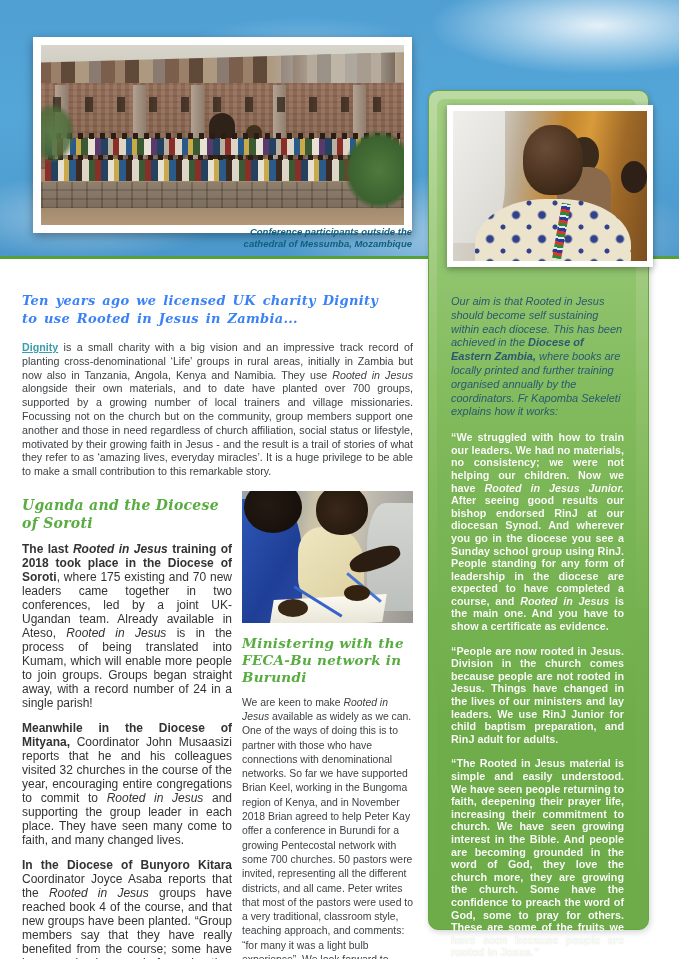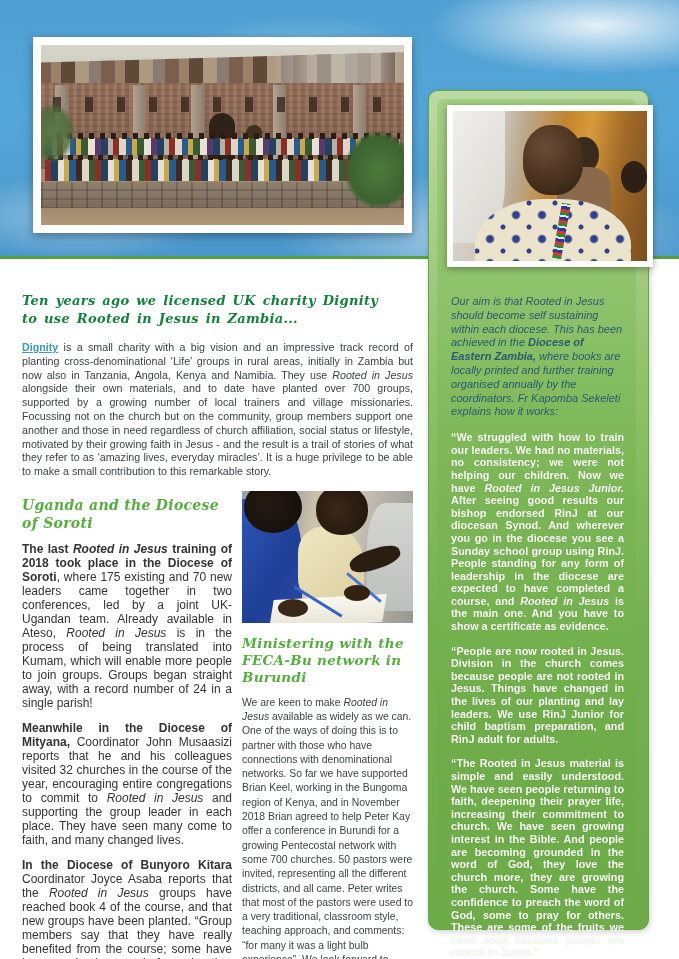--- a/index.html
+++ b/index.html
@@ -91,21 +91,21 @@
     background:repeating-linear-gradient(0deg,#2a8a3a 0 3px,#d83a2a 3px 6px,#2a3a9a 6px 9px,#e8e8e8 9px 11px);}
 
   .s-intro{margin:0 2px 12px 4px;font:italic 11px/13.8px "Liberation Sans",sans-serif;color:#2a5a70;}
   .s-quote{margin:0 2px 12px 4px;font:700 10.8px/12.6px "Liberation Sans",sans-serif;color:#fafcf6;
     text-align:justify;text-shadow:0 0 1px rgba(60,100,40,.25);}
 
   
   .main{position:absolute;left:22px;top:283px;width:391px;}
   .title{margin:0;font:italic 700 17px/1.25 "DejaVu Serif",serif;color:#58ad41;
     letter-spacing:.5px;word-spacing:5px;}
-  .subtitle{margin:9px 0 0;font:italic 700 13px/1.35 "DejaVu Serif",serif;color:#15803d;
+  .subtitle{margin:9px 0 0;font:italic 700 13px/1.35 "DejaVu Serif",serif;color:#3b82f6;
     letter-spacing:.3px;word-spacing:2px;font-weight:600;width:378px;}
   .intro{margin:14px 0 0;font-size:10.7px;line-height:13.8px;color:#3e4245;text-align:justify;}
   .cols{display:flex;gap:10px;margin-top:10px;}
   .col-left{width:210px;}
   .col-mid{width:171px;}
   .col-h{font:italic 700 14px/1.25 "DejaVu Serif",serif;color:#58ad41;letter-spacing:.3px;
     margin:8px 0 10px;}
   .col-left p{font-size:12px;line-height:14px;color:#333;text-align:justify;margin:0 0 11px;}
   .col-mid .col-h{margin:4px 0 10px;font-size:13.5px;}
   .col-mid p{font-size:10.4px;line-height:14.3px;color:#3e4245;margin:0;}
@@ -152,38 +152,42 @@
         <div class="cath-wins"></div>
         <div class="cath-door"></div>
         <div class="cath-door2"></div>
         <div class="cath-crowd"></div>
         <div class="cath-stone"></div>
         <div class="cath-ground"></div>
         <div class="cath-bush"></div>
         <div class="cath-bush2"></div>
       </div>
     </div>
+    <div class="caption">
+      <span>Conference participants outside the</span><br>
+      <span>cathedral of Messumba, Mozambique</span>
+    </div>
   </div>
 
   <aside class="sidebar">
     <div class="man-frame">
       <div class="manp">
         <div class="mp-white"></div>
         <div class="mp-p1"></div>
         <div class="mp-p1b"></div>
         <div class="mp-p2"></div>
         <div class="mp-head"></div>
         <div class="mp-shirt"></div>
         <div class="mp-lanyard"></div>
       </div>
     </div>
     <div class="sidebar-inner">
       <p class="s-intro"><span>Our aim is that </span><span style="font-style: italic;">Rooted in Jesus</span><span> should become self sustaining within each diocese. This has been achieved in the </span><span style="font-weight: 700;">Diocese of Eastern Zambia,</span><span> where books are locally printed and further training organised annually by the coordinators. Fr Kapomba Sekeleti explains how it works:</span></p>
       <p class="s-quote"><span>“We struggled with how to train our leaders. We had no materials, no consistency; we were not helping our children. Now we have </span><span style="font-style: italic;">Rooted in Jesus Junior.</span><span> After seeing good results our bishop endorsed RinJ at our diocesan Synod. And wherever you go in the diocese you see a Sunday school group using RinJ. People standing for any form of leadership in the diocese are expected to have completed a course, and </span><span style="font-style: italic;">Rooted in Jesus</span><span> is the main one. And you have to show a certificate as evidence.</span></p>
-      <p class="s-quote">“People are now rooted in Jesus. Division in the church comes because people are not rooted in Jesus. Things have changed in the lives of our planting and lay leaders. We use RinJ Junior for child baptism preparation, and RinJ adult for adults.</p>
+      <p class="s-quote">“People are now rooted in Jesus. Division in the church comes because people are not rooted in Jesus. Things have changed in the lives of our ministers and lay leaders. We use RinJ Junior for child baptism preparation, and RinJ adult for adults.</p>
       <p class="s-quote">“The Rooted in Jesus material is simple and easily understood. We have seen people returning to faith, deepening their prayer life, increasing their commitment to church. We have seen growing interest in the Bible. And people are becoming grounded in the word of God, they love the church more, they are growing the church. Some have the confidence to preach the word of God, some to pray for others. These are some of the fruits we have seen because people are rooted in Jesus.”</p>
     </div>
   </aside>
 
   <div class="main">
     <h2 class="subtitle">Ten years ago we licensed UK charity Dignity to use Rooted in Jesus in Zambia...</h2>
     <p class="intro"><span style="font-weight: 700; text-decoration: underline; color: rgb(59, 156, 171);">Dignity</span><span> is a small charity with a big vision and an impressive track record of planting cross-denominational ‘Life’ groups in rural areas, initially in Zambia but now also in Tanzania, Angola, Kenya and Namibia. They use </span><span style="font-style: italic;">Rooted in Jesus</span><span> alongside their own materials, and to date have planted over 700 groups, supported by a growing number of local trainers and village missionaries. Focussing not on the church but on the community, group members support one another and those in need regardless of church affiliation, social status or lifestyle, motivated by their growing faith in Jesus - and the result is a trail of stories of what they refer to as ‘amazing lives, everyday miracles’. It is a huge privilege to be able to make a small contribution to this remarkable story.</span></p>
 
     <div class="cols">
       <div class="col-left">

